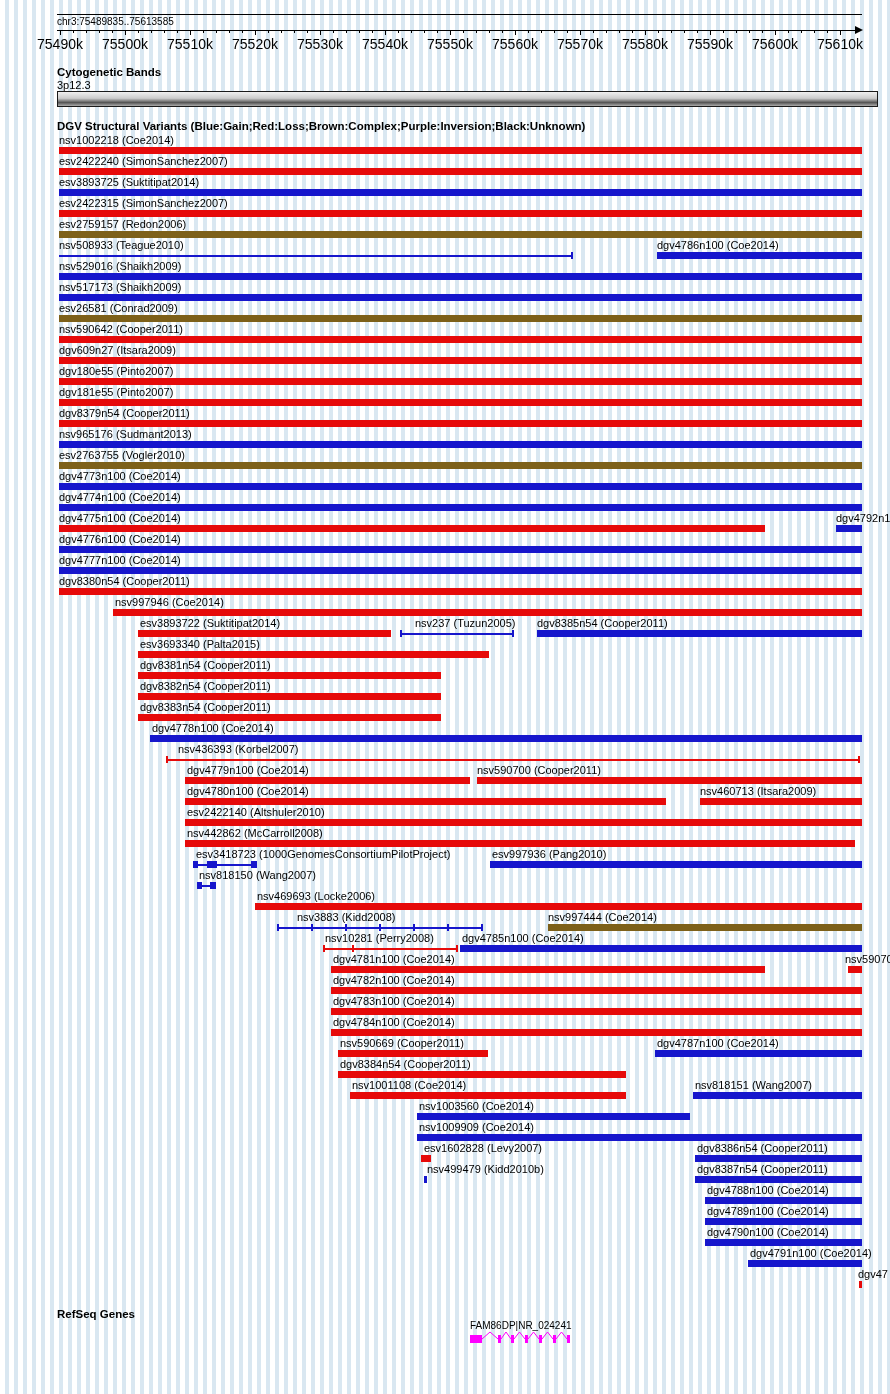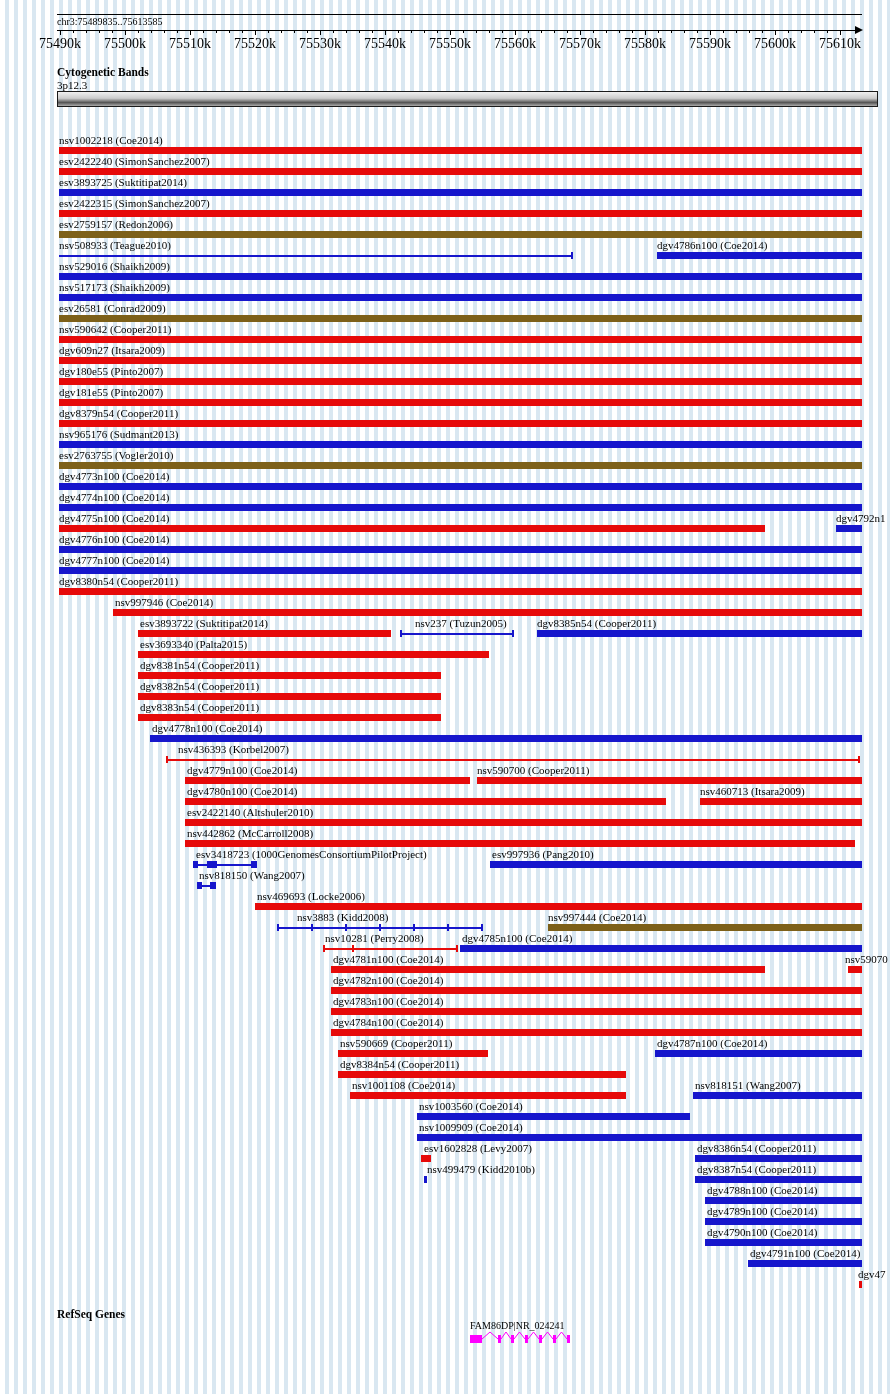--- a/index.html
+++ b/index.html
@@ -1,20 +1,20 @@
 <!DOCTYPE html>
 <html><head>
 <meta charset="utf-8">
 <style>
   html,body{margin:0;padding:0;background:#fff;}
   .page{
     position:relative;width:890px;height:1394px;overflow:hidden;
     background-color:#ffffff;
     background-image:repeating-linear-gradient(to right,#ffffff 0px,#ffffff 5px,#d9e7f1 5px,#d9e7f1 9px);
-    font-family:Liberation Serif, serif;color:#000;
+    font-family:Liberation Sans, sans-serif;color:#000;
   }
   .section-title{position:absolute;font-size:11.5px;font-weight:bold;white-space:pre;}
   .feat-label{position:absolute;font-size:11px;line-height:12px;white-space:pre;}
   .feat-glyph{position:absolute;}
   .ruler-label{position:absolute;font-size:14px;transform:translateX(-50%);white-space:pre;}
   .region-label{position:absolute;font-size:10px;white-space:pre;}
   .gene-label{position:absolute;font-size:10px;white-space:pre;}
   .band-label{position:absolute;font-size:11px;white-space:pre;}
   .tick{position:absolute;width:1px;background:#000;}
   .hline{position:absolute;height:1px;background:#000;}
@@ -104,20 +104,21 @@
       <div class="tick" style="left: 788px; top: 30px; height: 3px;"></div>
       <div class="tick" style="left: 801px; top: 30px; height: 3px;"></div>
       <div class="tick" style="left: 814px; top: 30px; height: 3px;"></div>
       <div class="tick" style="left: 827px; top: 30px; height: 3px;"></div>
     </div>
 
   <div class="section-title" style="left:57px;top:66px;">Cytogenetic Bands</div>
   <div class="band-label" style="left:57px;top:79px;">3p12.3</div>
   <div style="position:absolute;left:57px;top:91px;width:819px;height:14px;border:1px solid #1a1a1a;background:linear-gradient(to bottom,#efefef 0%,#cccccc 45%,#565656 75%,#ababab 100%);"></div>
 
+  <div class="section-title" style="left:57px;top:120px;">DGV Structural Variants (Blue:Gain;Red:Loss;Brown:Complex;Purple:Inversion;Black:Unknown)</div>
   <div style="position:absolute;left:0;top:134px;width:824px;height:1174px;">
       <div class="feat-label" style="left: 59px; top: 0px;">nsv1002218 (Coe2014)</div>
       <div class="feat-glyph" style="left: 59px; top: 13px; width: 803px; height: 7px; background: rgb(230, 10, 10);"></div>
       <div class="feat-label" style="left: 59px; top: 21px;">esv2422240 (SimonSanchez2007)</div>
       <div class="feat-glyph" style="left: 59px; top: 34px; width: 803px; height: 7px; background: rgb(230, 10, 10);"></div>
       <div class="feat-label" style="left: 59px; top: 42px;">esv3893725 (Suktitipat2014)</div>
       <div class="feat-glyph" style="left: 59px; top: 55px; width: 803px; height: 7px; background: rgb(22, 22, 204);"></div>
       <div class="feat-label" style="left: 59px; top: 63px;">esv2422315 (SimonSanchez2007)</div>
       <div class="feat-glyph" style="left: 59px; top: 76px; width: 803px; height: 7px; background: rgb(230, 10, 10);"></div>
       <div class="feat-label" style="left: 59px; top: 84px;">esv2759157 (Redon2006)</div>

